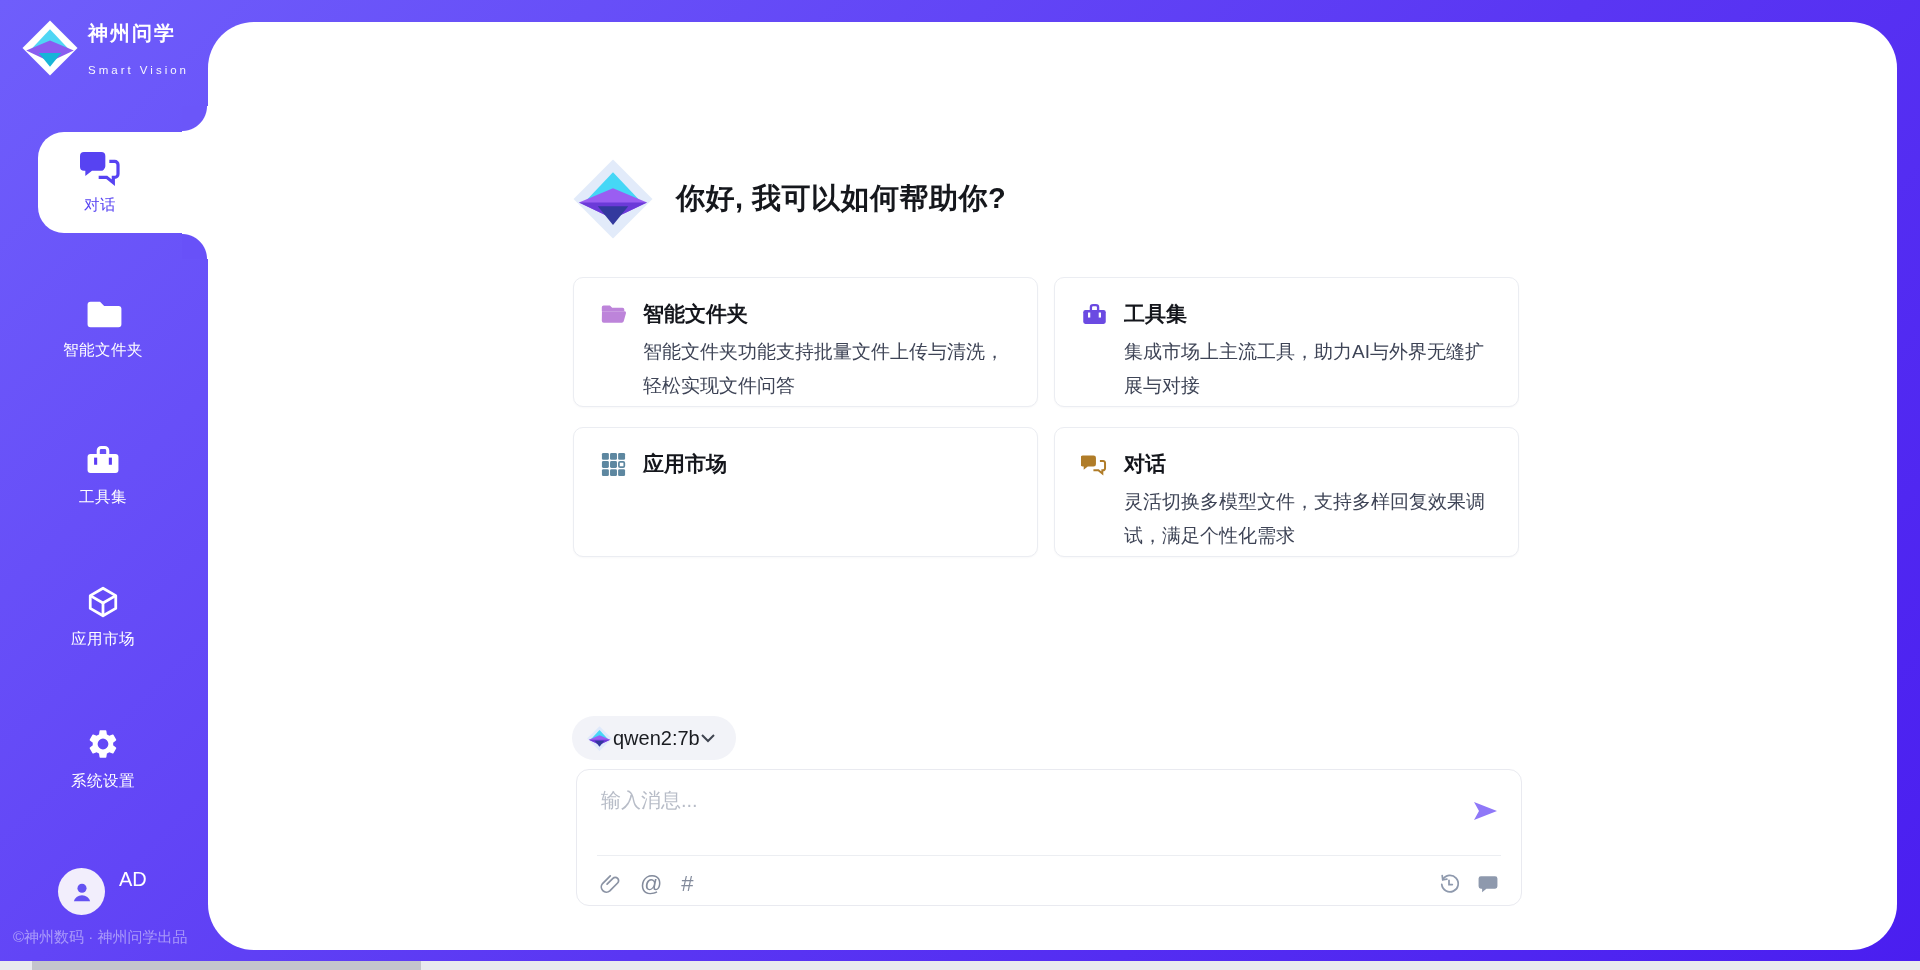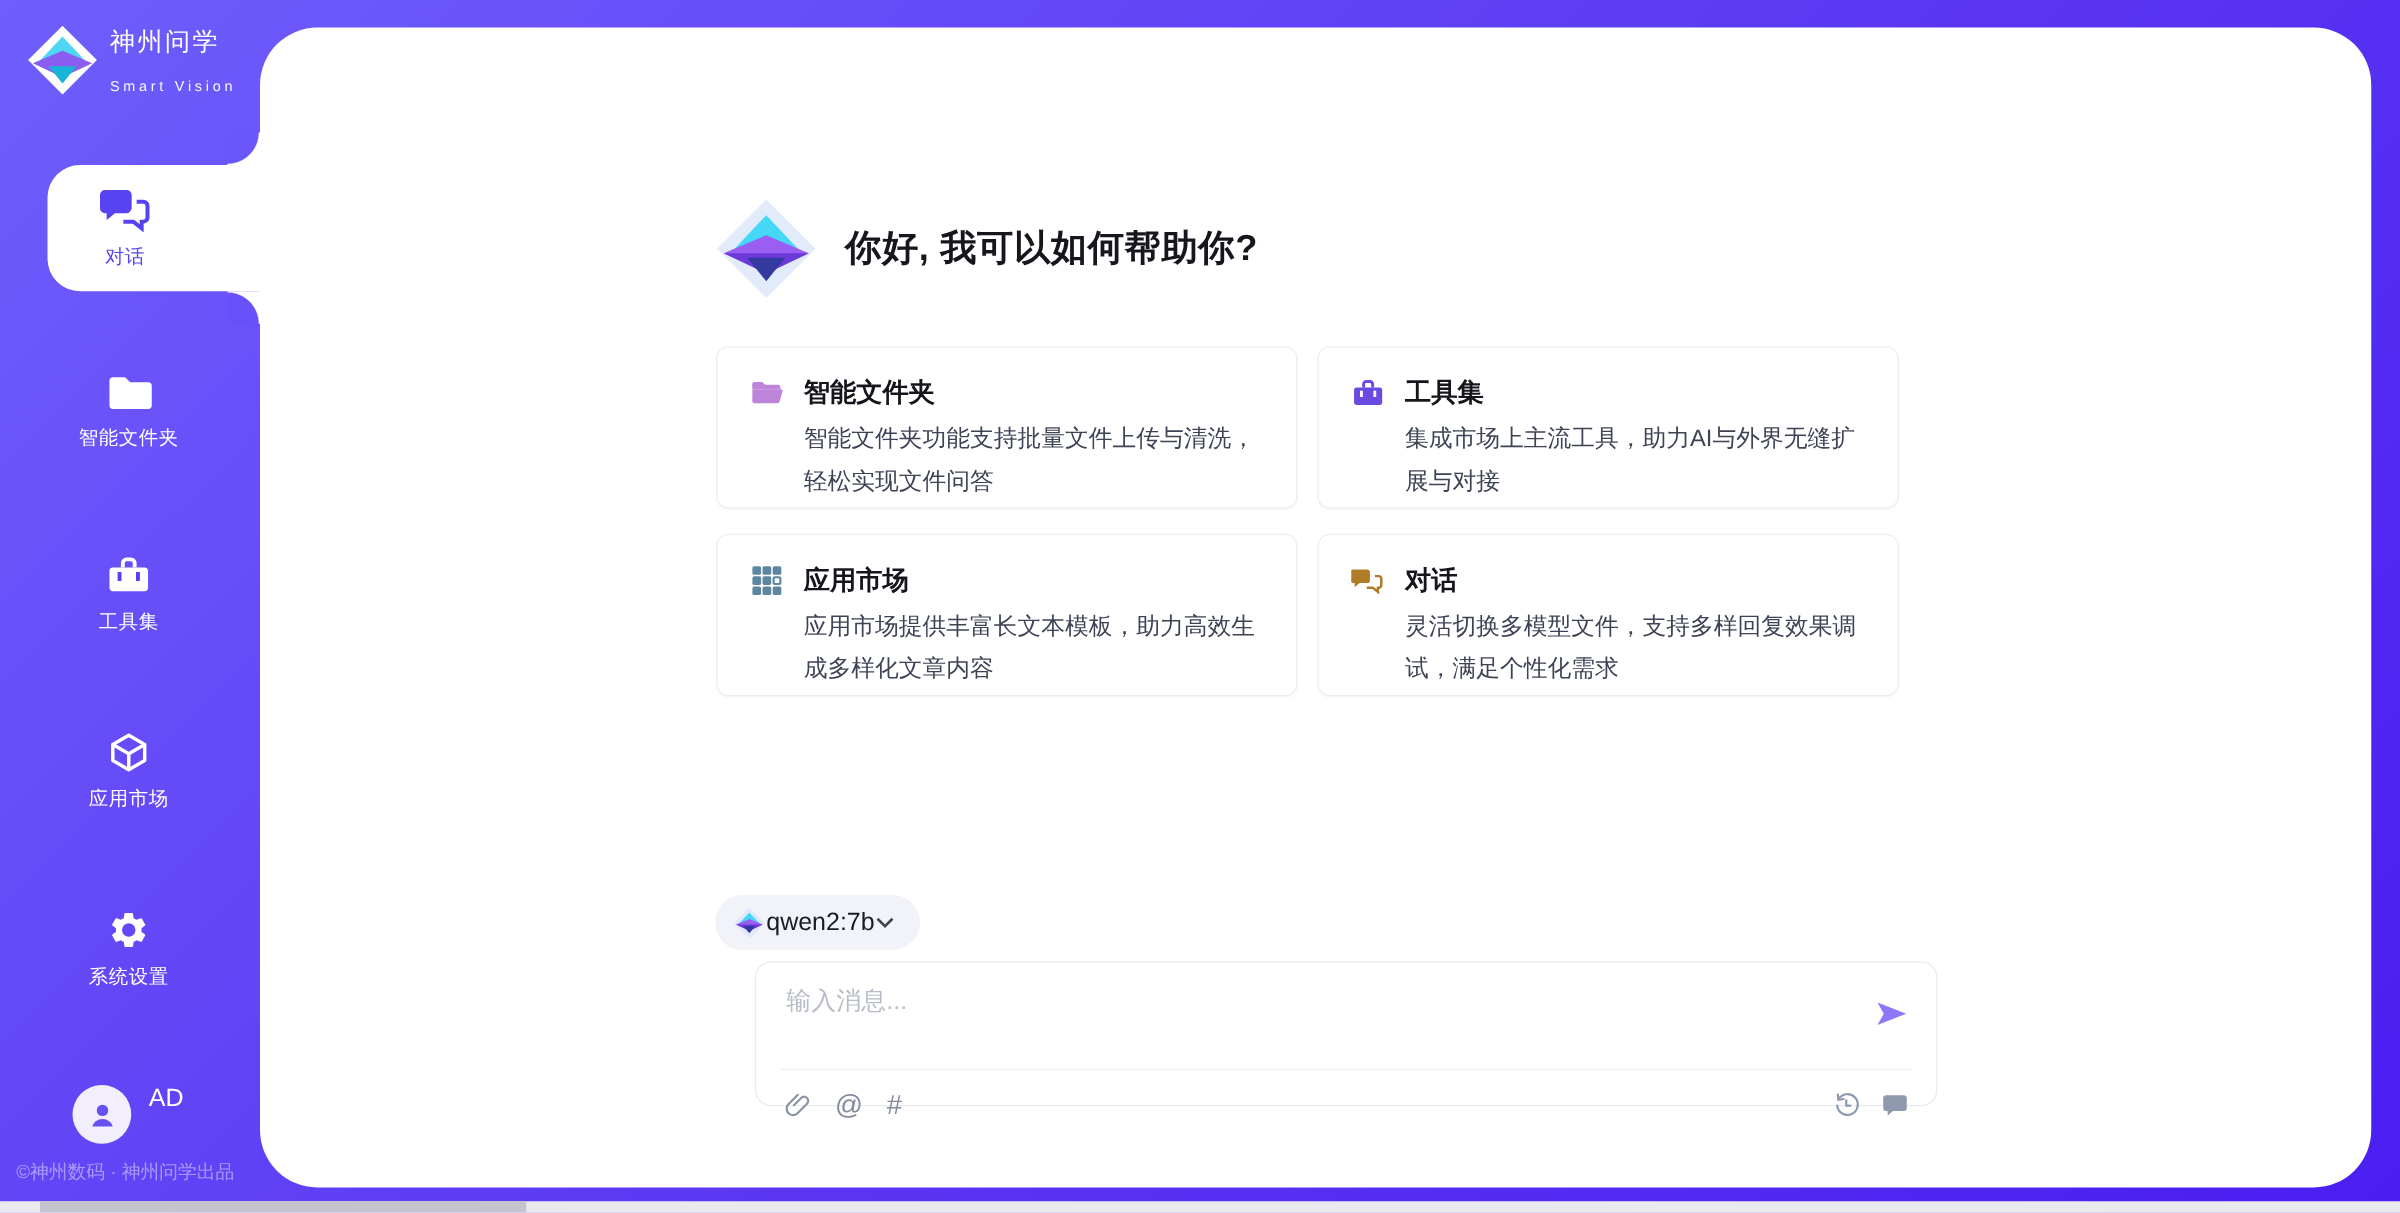--- a/index.html
+++ b/index.html
@@ -10,21 +10,21 @@
           background:linear-gradient(135deg,#6f5efb 0%,#5a36f3 55%,#4a1ef0 100%); }
 
   
   .main-panel { position:absolute; left:208px; top:22px; width:1689px; height:928px;
                 background:#ffffff; border-radius:46px; }
 
   
   .brand { position:absolute; left:20px; top:18px; display:flex; align-items:center; gap:8px; }
   .brand svg { width:60px; height:60px; }
   .brand-text { color:#fff; }
-  .brand-title { font-size:20px; font-weight:400; letter-spacing:2px; }
+  .brand-title { font-size:20px; font-weight:700; letter-spacing:2px; }
   .brand-sub { font-size:11.5px; letter-spacing:3px; margin-top:17px; opacity:.95; }
 
   
   .active-tab { position:absolute; left:38px; top:132px; width:170px; height:101px;
                 background:#fff; border-radius:26px 0 0 26px; }
   .scoop { position:absolute; width:26px; height:26px; left:182px; }
   .scoop.top { top:106px; background:radial-gradient(circle 26px at 0 0,#6b56f9 0 24.5px,#fff 25.5px); }
   .scoop.bottom { top:233px; background:radial-gradient(circle 26px at 0 100%,#6851f8 0 24.5px,#fff 25.5px); }
   .active-tab-inner { position:absolute; inset:0; padding-right:46px; display:flex; flex-direction:column;
                       align-items:center; justify-content:center; gap:9px; color:#5743f2; }
@@ -62,21 +62,21 @@
 
   
   .model-pill { position:absolute; left:572px; top:716px; height:44px; display:inline-flex;
                 align-items:center; padding:0 20px 0 14px; border-radius:22px;
                 background:#f2f3f8; cursor:pointer; }
   .model-pill .diamond { width:27px; height:27px; }
   .model-name { font-size:20px; color:#191b20; }
   .model-pill .chev { width:16px; height:10px; }
 
   
-  .composer { position:absolute; left:604px; top:769px; width:946px; height:116px; background:#fff;
+  .composer { position:absolute; left:576px; top:769px; width:946px; height:137px; background:#fff;
               border:1.5px solid #e9eaf0; border-radius:13px; }
   .composer textarea { position:absolute; left:24px; top:17px; width:860px; height:60px; border:none;
               outline:none; resize:none; font-family:inherit; font-size:20px; color:#2a2d33; background:transparent; }
   .composer textarea::placeholder { color:#b7bcc7; }
   .send-btn { position:absolute; right:22px; top:27px; width:28px; height:28px; cursor:pointer; }
   .composer-divider { position:absolute; left:20px; right:20px; top:85px; height:1px; background:#eceef2; }
   .composer-toolbar { position:absolute; left:22px; right:22px; top:96px; height:36px;
               display:flex; align-items:center; justify-content:space-between; }
   .tool-group { display:flex; align-items:center; gap:19px; }
   .tool-icon { color:#8b93a4; cursor:pointer; display:flex; align-items:center; }
@@ -209,21 +209,20 @@
           <rect x="18.8" y="2" width="7.2" height="7.2" rx="1.4" fill="#5d87a0"></rect>
           <rect x="2" y="10.4" width="7.2" height="7.2" rx="1.4" fill="#5d87a0"></rect>
           <rect x="10.4" y="10.4" width="7.2" height="7.2" rx="1.4" fill="#5d87a0"></rect>
           <rect x="19.6" y="11.2" width="5.6" height="5.6" rx="1.2" fill="none" stroke="#5d87a0" stroke-width="1.8"></rect>
           <rect x="2" y="18.8" width="7.2" height="7.2" rx="1.4" fill="#5d87a0"></rect>
           <rect x="10.4" y="18.8" width="7.2" height="7.2" rx="1.4" fill="#5d87a0"></rect>
           <rect x="18.8" y="18.8" width="7.2" height="7.2" rx="1.4" fill="#5d87a0"></rect>
         </svg>
         <div class="card-title">应用市场</div>
       </div>
-      <div class="card-desc">应用市场提供丰富长文本模板，助力高效生成多样化文章内容</div>
     </div>
 
     <div class="card">
       <div class="card-head">
         <svg viewBox="0 0 30 26" fill="none">
           <path d="M2,3 h12 a2.6,2.6 0 0 1 2.6,2.6 v7 a2.6,2.6 0 0 1 -2.6,2.6 h-6.5 l-4.5,3.6 v-3.6 h-1 a2.6,2.6 0 0 1 -2.6,-2.6 v-7 A2.6,2.6 0 0 1 2,3 Z" fill="#b07c28"></path>
           <path d="M21,9 h3.5 a2.2,2.2 0 0 1 2.2,2.2 v6 a2.2,2.2 0 0 1 -2.2,2.2 h-0.8 v3.6 l-4.4,-3.6 h-5.5" stroke="#b07c28" stroke-width="2.2" fill="#fff"></path>
         </svg>
         <div class="card-title">对话</div>
       </div>

